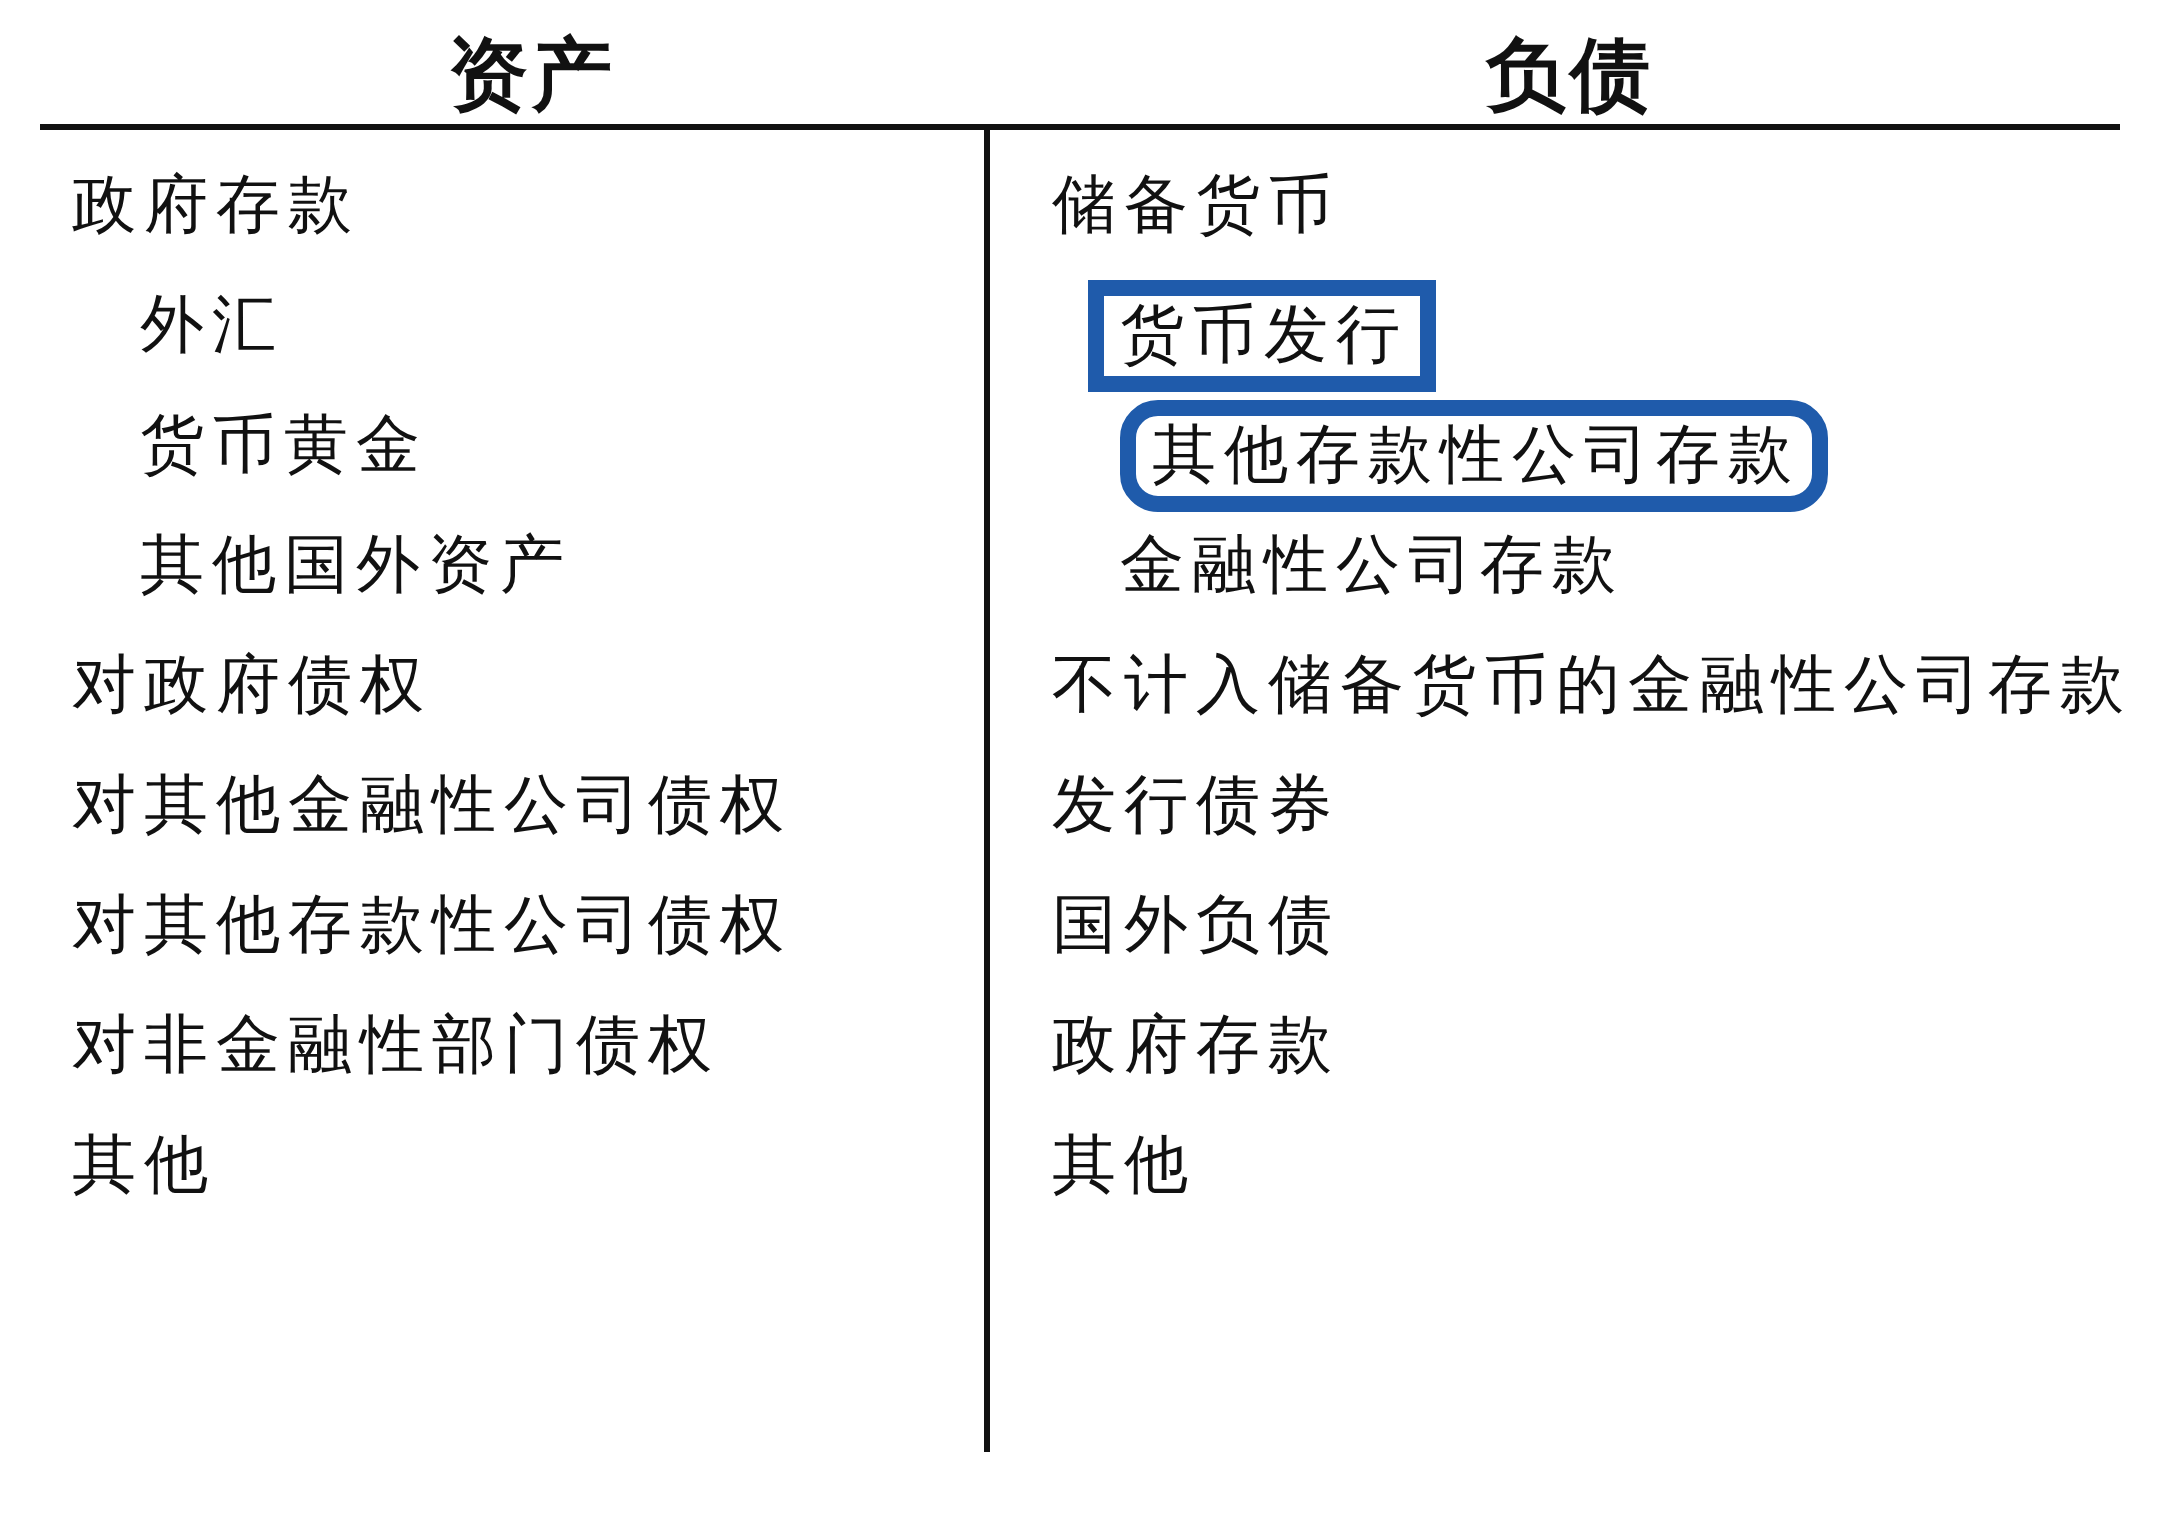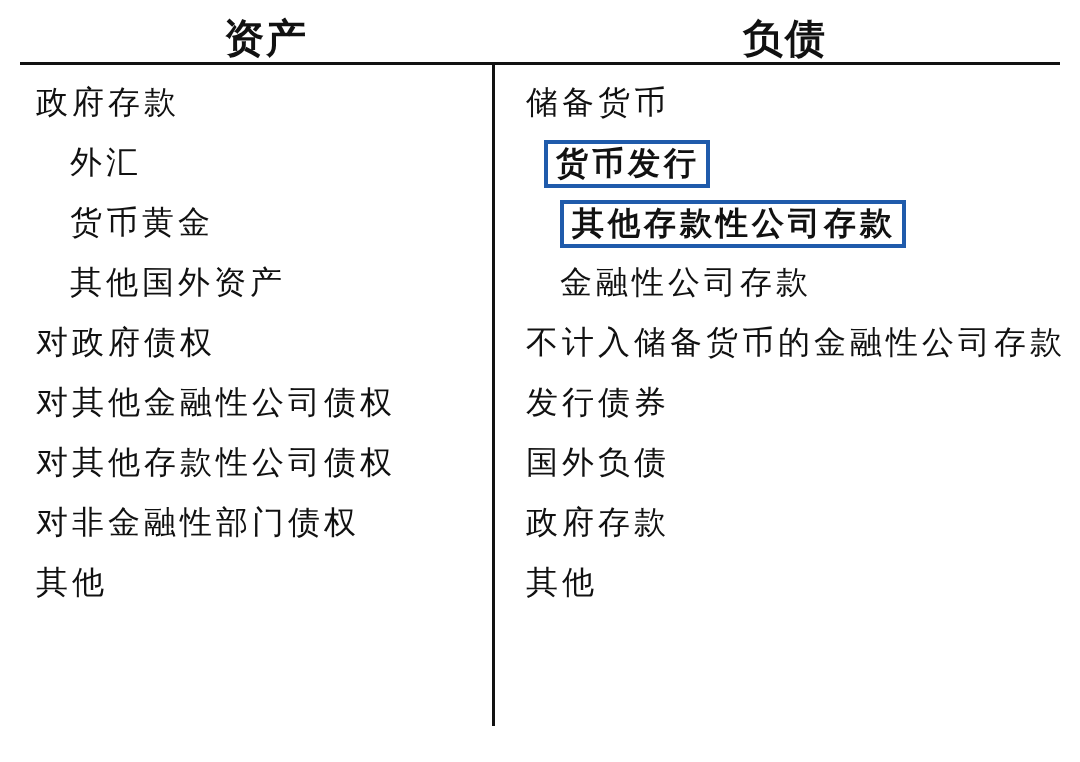--- a/index.html
+++ b/index.html
@@ -9,21 +9,21 @@
   .hdr.left { left:224px; }
   .hdr.right { left:743px; }
   .hline { position:absolute; left:20px; top:62px; width:1040px; height:3px; background:#111; }
   .vline { position:absolute; left:492px; top:64px; width:3px; height:662px; background:#111; }
   .col { position:absolute; top:74px; }
   .col.left { left:36px; }
   .col.right { left:526px; }
   .row { height:60px; line-height:56px; font-size:32px; letter-spacing:4px; white-space:nowrap; position:relative; }
   .i1 { padding-left:34px; }
   .i2 { padding-left:52px; }
-  .boxed { display:inline-block; border:4px solid #84cc16; line-height:38px; padding:0 6px 2px 8px; margin-top:6px;font-weight:bold; }
+  .boxed { display:inline-block; border:8px solid #84cc16; line-height:38px; padding:0 6px 2px 8px; margin-top:6px; }
   .row.box1 { padding-left:18px; }
   .row.box2 { padding-left:34px; }
 </style>
 </head>
 <body>
 
 <div class="hdr left">资产</div>
 <div class="hdr right">负债</div>
 <div class="hline"></div>
 <div class="vline"></div>
@@ -39,21 +39,21 @@
   <div class="row">对非金融性部门债权</div>
   <div class="row">其他</div>
 </div>
 
 <div class="col right">
   <div class="row">储备货币</div>
   <div class="row box1">
     <span class="boxed" style="border-color: rgb(31, 91, 171);">货币发行</span>
   </div>
   <div class="row box2">
-    <span class="boxed" style="border-color: rgb(31, 91, 171);">其他存款性公司存款</span>
+    <span class="boxed" style="border-color: rgb(31, 91, 171); border-radius: 19px;">其他存款性公司存款</span>
   </div>
   <div class="row i1">金融性公司存款</div>
   <div class="row">不计入储备货币的金融性公司存款</div>
   <div class="row">发行债券</div>
   <div class="row">国外负债</div>
   <div class="row">政府存款</div>
   <div class="row">其他</div>
 </div>
 
 </body></html>

